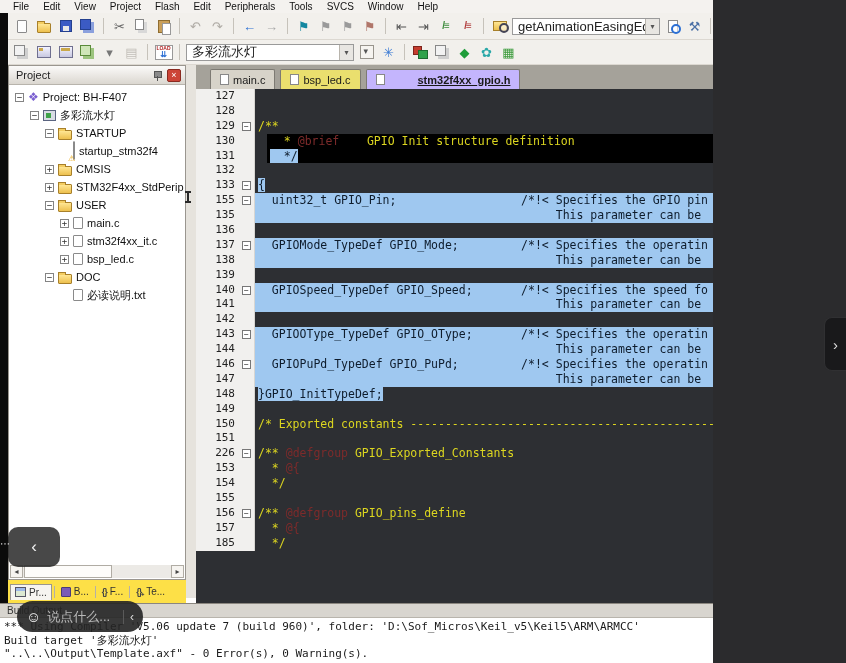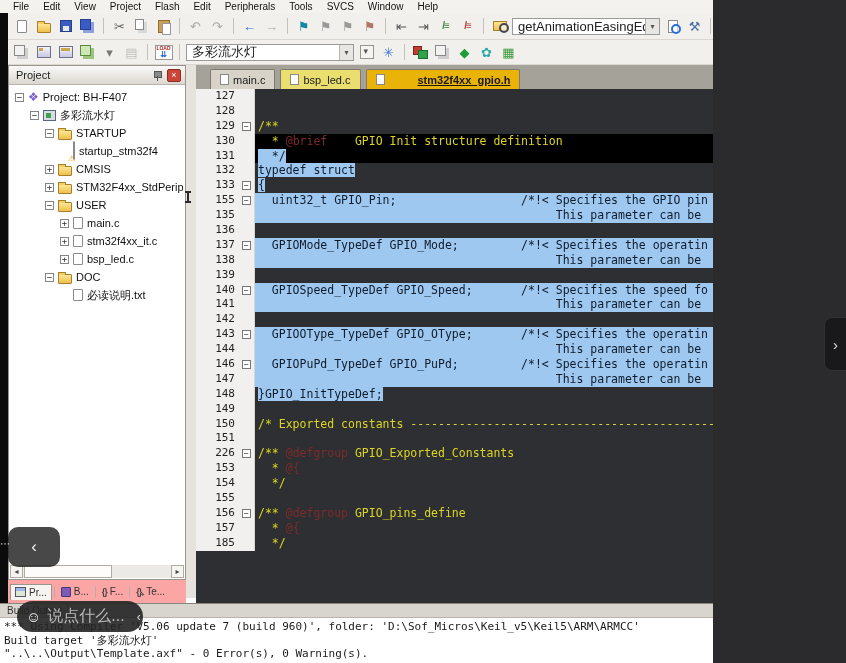--- a/index.html
+++ b/index.html
@@ -99,45 +99,45 @@
   .ibeam { position:absolute; left:187px; top:191px; width:2px; height:12px; background:#2a2a2a; z-index:6; }
   .ibeam::before { content:""; position:absolute; left:-2px; top:0; width:6px; height:2px; background:#2a2a2a; }
   .ibeam::after  { content:""; position:absolute; left:-2px; bottom:0; width:6px; height:2px; background:#2a2a2a; }
 
   
   .ed { position:absolute; left:196px; top:65px; width:517px; height:533px; background:#2d2f33; }
   .tabbar { height:24px; background:#a5a29a; display:flex; align-items:flex-end; padding-left:14px; gap:5px; }
   .etab { height:20px; display:flex; align-items:center; gap:4px; padding:0 9px; border:1px solid #7d7a73;
           border-bottom:none; border-radius:2px 2px 0 0; font-size:11px; color:#1a1a1a; background:#d7d3c9; white-space:nowrap; }
   .etab.modified { background:#eadf6e; }
-  .etab.active { background:#eab308; font-weight:bold; text-decoration:underline;gap:33px; }
+  .etab.active { background:#c4b5fd; font-weight:bold; text-decoration:underline;gap:33px; }
   .mfi { width:9px; height:11px; background:#fff; border:1px solid #888; flex:0 0 auto; }
   .code { height:580px; overflow:hidden; background:#2d2f33; }
   .crow { height:14.9px; display:flex; align-items:stretch; }
   .ln   { width:44px; background:#f1f0ee; color:#222; font:11px "DejaVu Sans Mono",monospace;
           line-height:14.9px; text-align:right; padding-right:5px; flex:0 0 auto; }
   .fold { width:15px; background:#f1f0ee; flex:0 0 auto; position:relative; border-right:1px solid #d8d6d2; }
   .fbox { position:absolute; left:2px; top:3px; width:9px; height:9px; border:1px solid #777; background:#fff;
           font:8px/7px "DejaVu Sans Mono",monospace; text-align:center; color:#333; }
   .cnt  { flex:1; white-space:pre; overflow:hidden; font:11.5px "DejaVu Sans Mono",monospace;
           line-height:14.9px; color:#cfcfcf; padding-left:3px; }
-  .cnt.black { background:#000; }
+  .cnt.black { background:#000;margin-left:12px; }
   .cnt.selfull { background:#9fc8f0; }
   .selbg { background:#9fc8f0; }
   .selbg span, .cnt.selfull span { color:#0e1c2c !important; }
   .s-cmt { color:#dcd620; } .s-dim { color:#7d2b2b; } .s-def { color:#43a047; }
   .s-mac { color:#e0832f; } .s-typ { color:#cc5533; } .s-hex { color:#36c3c3; }
   .s-pln { color:#d6d6aa; } .s-sel { color:#0e1c2c; }
   .escroll { height:17px; background:#c9c7c2; display:flex; align-items:stretch; border-top:1px solid #9a968f; }
   .earrow { width:16px; background:#dedcd7; border:1px solid #a8a49c; font-size:9px; line-height:14px;
             text-align:center; color:#333; flex:0 0 auto; }
   .ethumb { width:178px; background:#eceae6; border:1px solid #a8a49c; margin-left:2px; }
 
   
-  .ptabs { position:absolute; left:8px; top:580px; width:178px; height:23px; background:#fca5a5;
+  .ptabs { position:absolute; left:8px; top:580px; width:178px; height:23px; background:#fde047;
            display:flex; align-items:center; gap:2px; padding-left:2px; z-index:4; }
   .ptab { display:flex; align-items:center; gap:3px; padding:2px 4px; font-size:10px; color:#333; white-space:nowrap; }
   .ptab.active { background:#f6f4f0; border:1px solid #9a968f; border-bottom:none; }
   .pti-project { width:11px; height:10px; border:1px solid #556; background:linear-gradient(#9db8e8 35%,#dce8d2 35%); }
   .pti-books { width:10px; height:10px; background:#7b5bb5; border:1px solid #4a3a7a; border-radius:1px; }
   .tg3 { font-size:9px; font-weight:bold; color:#444; letter-spacing:-1px; }
   .ptabsep { width:1px; height:12px; background:#b4b0a8; }
 
   
   .bo { position:absolute; left:0; top:603px; width:713px; height:60px; z-index:3; }
@@ -151,21 +151,21 @@
   .vexpand { position:absolute; left:824px; top:317px; width:22px; height:54px; background:#19191b;
              border:1px solid #303032; border-right:none; border-radius:8px 0 0 8px; display:flex;
              align-items:center; justify-content:center; color:#dfdfdf; font-size:15px; z-index:20; }
   .vback { position:absolute; left:8px; top:527px; width:52px; height:40px; border-radius:10px;
            background:rgba(40,40,40,.85); display:flex; align-items:center; justify-content:center;
            color:#f0f0f0; font-size:17px; z-index:20; }
   .vdots { position:absolute; left:0px; top:538px; color:#e8e8e8; font-size:10px; z-index:21; }
   .vcomment { position:absolute; left:17px; top:601px; width:126px; height:31px; border-radius:16px;
               background:rgba(36,36,36,.9); display:flex; align-items:center; padding:0 9px; gap:6px; z-index:21; }
   .vsmiley { color:#f5f5f5; font-size:15px; line-height:15px; }
-  .vtext { color:#b9b9b9; font-size:16px; white-space:nowrap; }
+  .vtext { color:#b9b9b9; font-size:13px; white-space:nowrap; }
   .vdiv { width:1px; height:14px; background:#5a5a5a; margin-left:auto; }
   .vchev { color:#ddd; font-size:12px; }
 </style>
 </head>
 <body>
 
 <div class="stage">
   <div class="app">
 
     <div class="menubar">
@@ -435,21 +435,20 @@
             <div class="cnt black"><span class="s-cmt">  * </span><span class="s-dim">@brief</span><span class="s-cmt">    GPIO Init structure definition</span></div>
           </div>
           <div class="crow">
             <span class="ln">131</span>
             <span class="fold"></span>
             <div class="cnt black"><span class="selbg"><span class="s-sel">  */</span></span></div>
           </div>
           <div class="crow">
             <span class="ln">132</span>
             <span class="fold"></span>
-            <div class="cnt"><span class="selbg"><span class="s-sel">typedef struct</span></span></div>
           </div>
           <div class="crow">
             <span class="ln">133</span>
             <span class="fold">
               <span class="fbox">−</span>
             </span>
             <div class="cnt"><span class="selbg"><span class="s-sel">{</span></span></div>
           </div>
           <div class="crow">
             <span class="ln">155</span>

